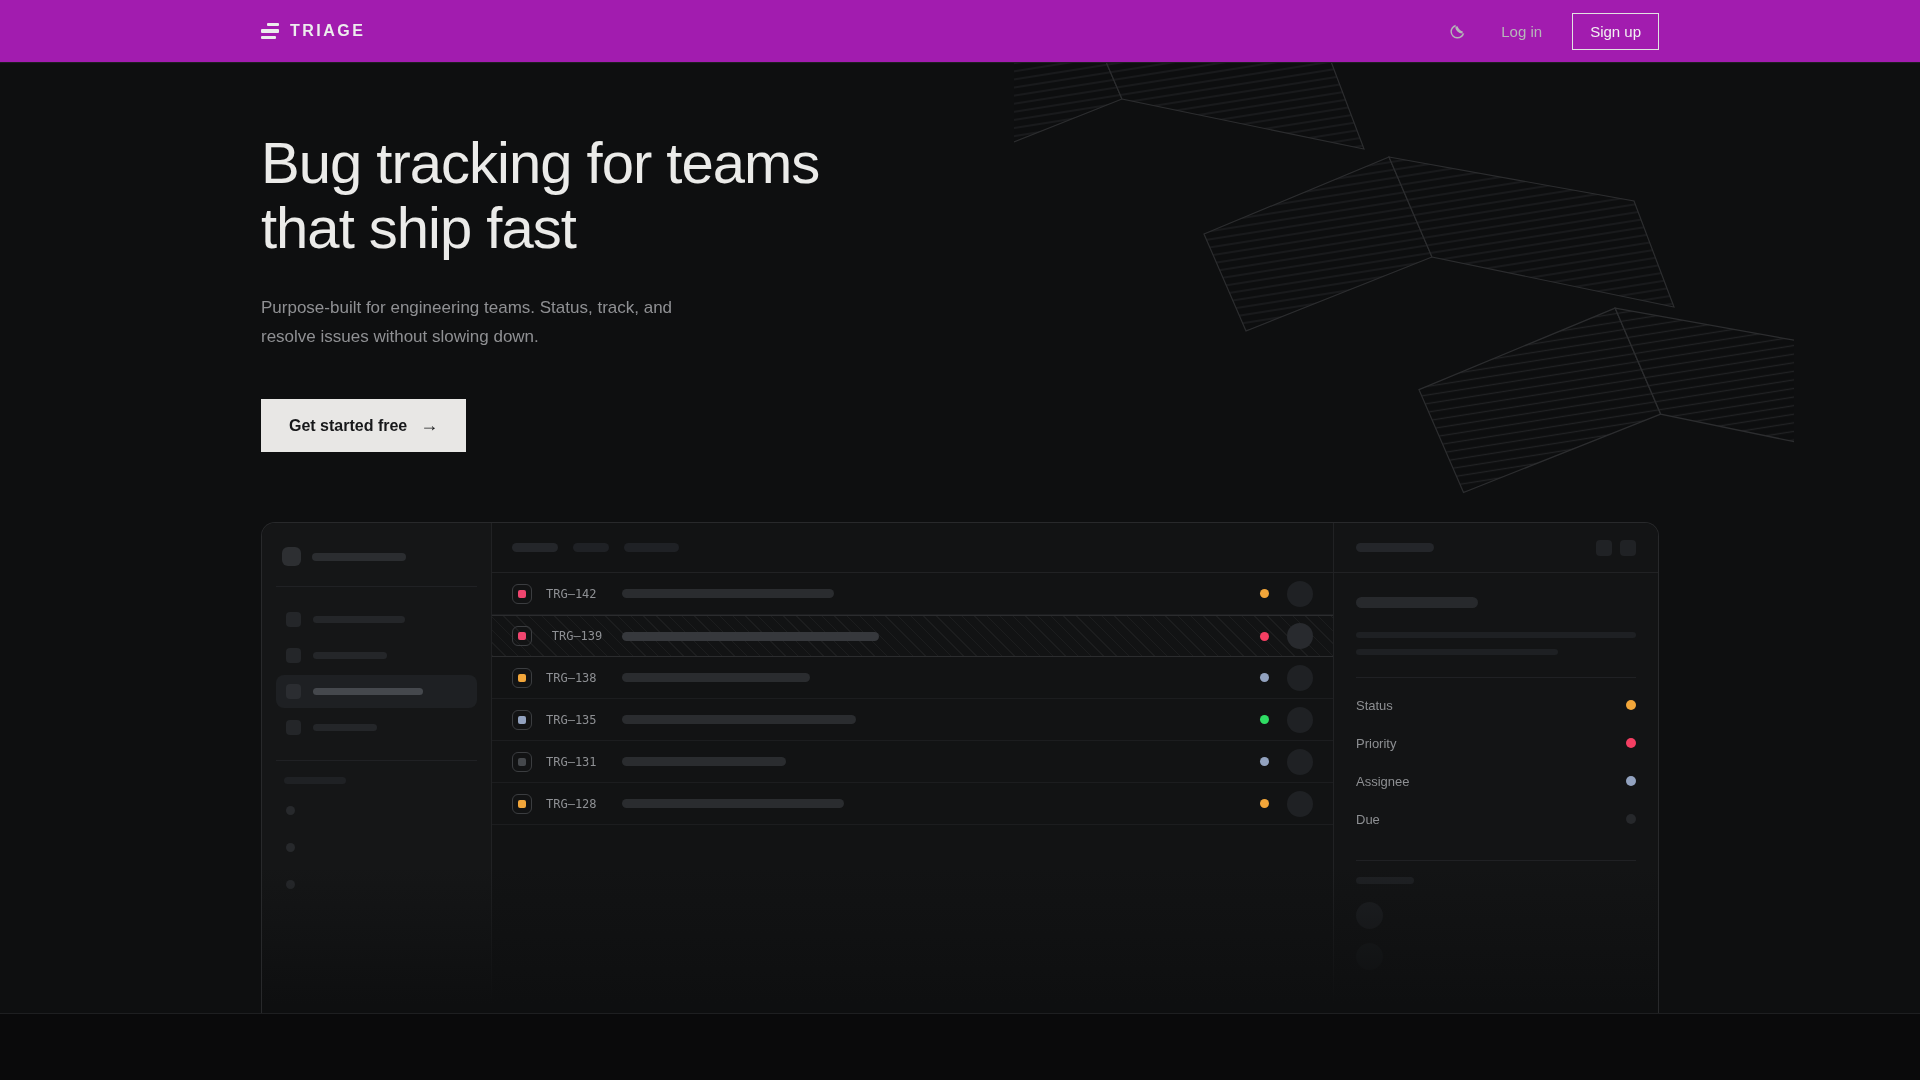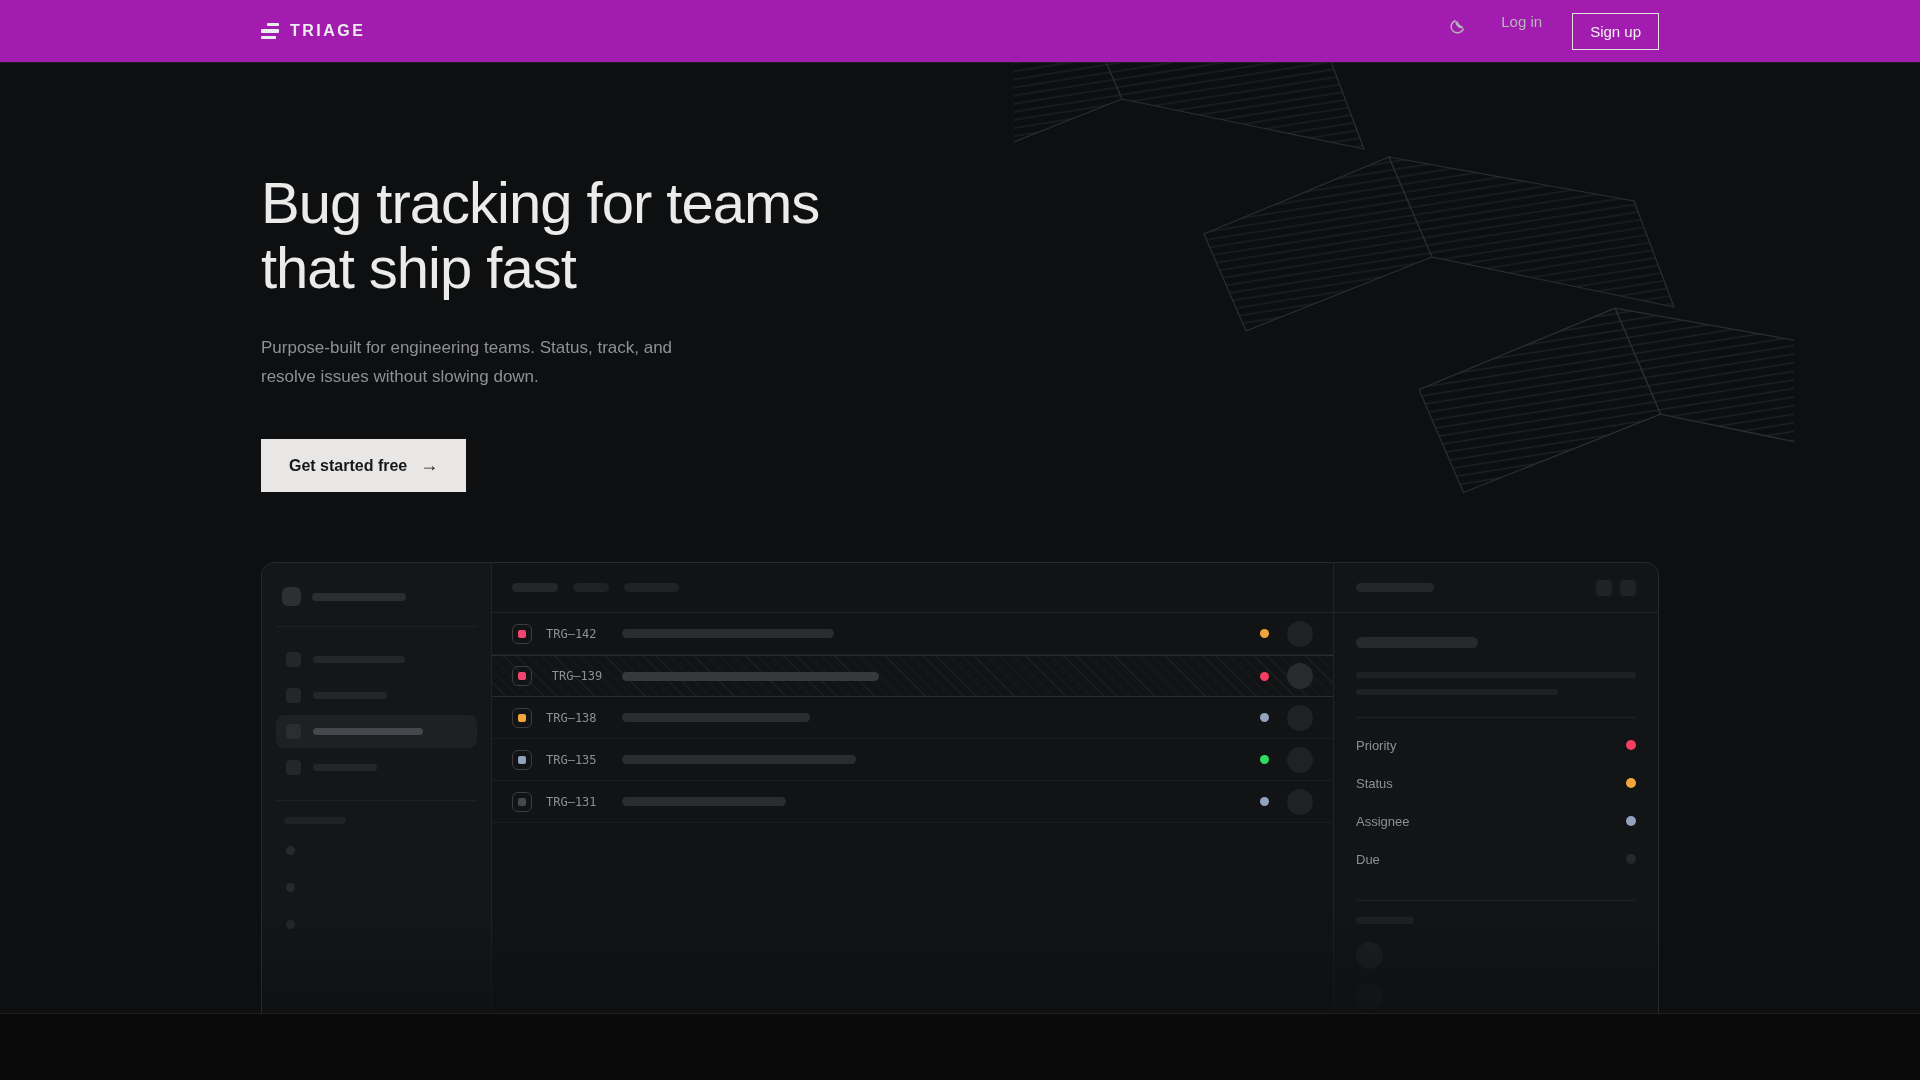--- a/index.html
+++ b/index.html
@@ -11,32 +11,32 @@
   
   .navbar { height:62px; background:#a21caf; }
   .navbar .container { height:100%; display:flex; align-items:center; justify-content:space-between; }
   .logo { display:flex; align-items:center; gap:11px; }
   .logo-icon { width:18px; height:16px; display:flex; flex-direction:column; justify-content:space-between; }
   .logo-icon i { display:block; height:3.2px; border-radius:1px; background:#eceded; }
   .logo-icon i:nth-child(1){ width:12px; align-self:flex-end; }
   .logo-icon i:nth-child(2){ width:18px; }
   .logo-icon i:nth-child(3){ width:15px; }
   .logo-text { color:#ededee; font-size:16px; font-weight:bold; letter-spacing:2.5px; }
-  .nav-right { display:flex; align-items:flex-start; gap:30px; }
+  .nav-right { display:flex; align-items:center; gap:30px; }
   .theme-btn { background:none; border:none; cursor:pointer; display:flex; padding:4px; }
   .theme-btn svg { width:19px; height:19px; fill:#b4b5b7; }
   .login-link { color:#b6b7b9; font-size:15px; text-decoration:none; }
   .signup-btn { background:transparent; border:1px solid #e2e2e2; color:#f2f2f2; font-size:15px;
                 padding:9px 17px; cursor:pointer; font-family:inherit; }
 
   
   .hero { position:relative; height:952px; background:#0e0f10;
           border-top:1px solid #1e1f21; border-bottom:1px solid #1e1f21; overflow:hidden; }
   .hero-inner { position:relative; z-index:2; }
-  .hero h1 { margin-top:108px; font-size:58px; font-weight:500; line-height:1.12;
+  .hero h1 { margin-top:68px; font-size:58px; font-weight:500; line-height:1.12;
              color:#ebebe9; letter-spacing:-1px; }
   .hero-sub { margin-top:32px; max-width:470px; font-size:17px; line-height:1.72; color:#8f9093; }
   .cta-btn { margin-top:48px; display:inline-flex; align-items:center; gap:13px;
              background:#e8e7e5; color:#17181a; border:none; font-family:inherit;
              font-size:16px; font-weight:bold; padding:0 28px; height:53px; cursor:pointer; }
   .cta-arrow { font-size:18px; font-weight:normal; }
 
   
   .bg-shapes { position:absolute; top:-12px; right:126px; z-index:1; }
   .bg-shapes path { fill:url(#hatch); stroke:#2c2d2f; stroke-width:1.2; }
@@ -249,45 +249,53 @@
 
   <div class="issue-row" style="--icon-c: #45484c; --dot-c: #92a2bf;">
     <span class="issue-icon"></span>
     <span class="issue-id">TRG–131</span>
     <span class="issue-bar" style="width: 164px;"></span>
     <span class="issue-spacer"></span>
     <span class="status-dot"></span>
     <span class="issue-avatar"></span>
   </div>
 
+  <div class="issue-row" style="--icon-c: #f2a63a; --dot-c: #f2a63a;">
+    <span class="issue-icon"></span>
+    <span class="issue-id">TRG–128</span>
+    <span class="issue-bar" style="width: 222px;"></span>
+    <span class="issue-spacer"></span>
+    <span class="status-dot"></span>
+    <span class="issue-avatar"></span>
+  </div>
 
 </div>
       </div>
 
       <div class="detail">
         <div class="detail-header">
           <span class="bar"></span>
           <span class="dh-actions">
             <button class="dh-btn"></button>
             <button class="dh-btn"></button>
           </span>
         </div>
         <div class="detail-body">
           <div class="d-title"></div>
           <div class="d-line1"></div>
           <div class="d-line2"></div>
           <hr class="d-divider">
           <div id="detail-fields">
+  <div class="d-field" style="--dot-c: #f2a63a;">
+    <span class="d-label">Status</span>
+    <span class="d-dot"></span>
+  </div>
+
   <div class="d-field" style="--dot-c: #f43f63;">
     <span class="d-label">Priority</span>
-    <span class="d-dot"></span>
-  </div>
-
-  <div class="d-field" style="--dot-c: #f2a63a;">
-    <span class="d-label">Status</span>
     <span class="d-dot"></span>
   </div>
 
   <div class="d-field" style="--dot-c: #92a2bf;">
     <span class="d-label">Assignee</span>
     <span class="d-dot"></span>
   </div>
 
   <div class="d-field" style="--dot-c: #26282b;">
     <span class="d-label">Due</span>

